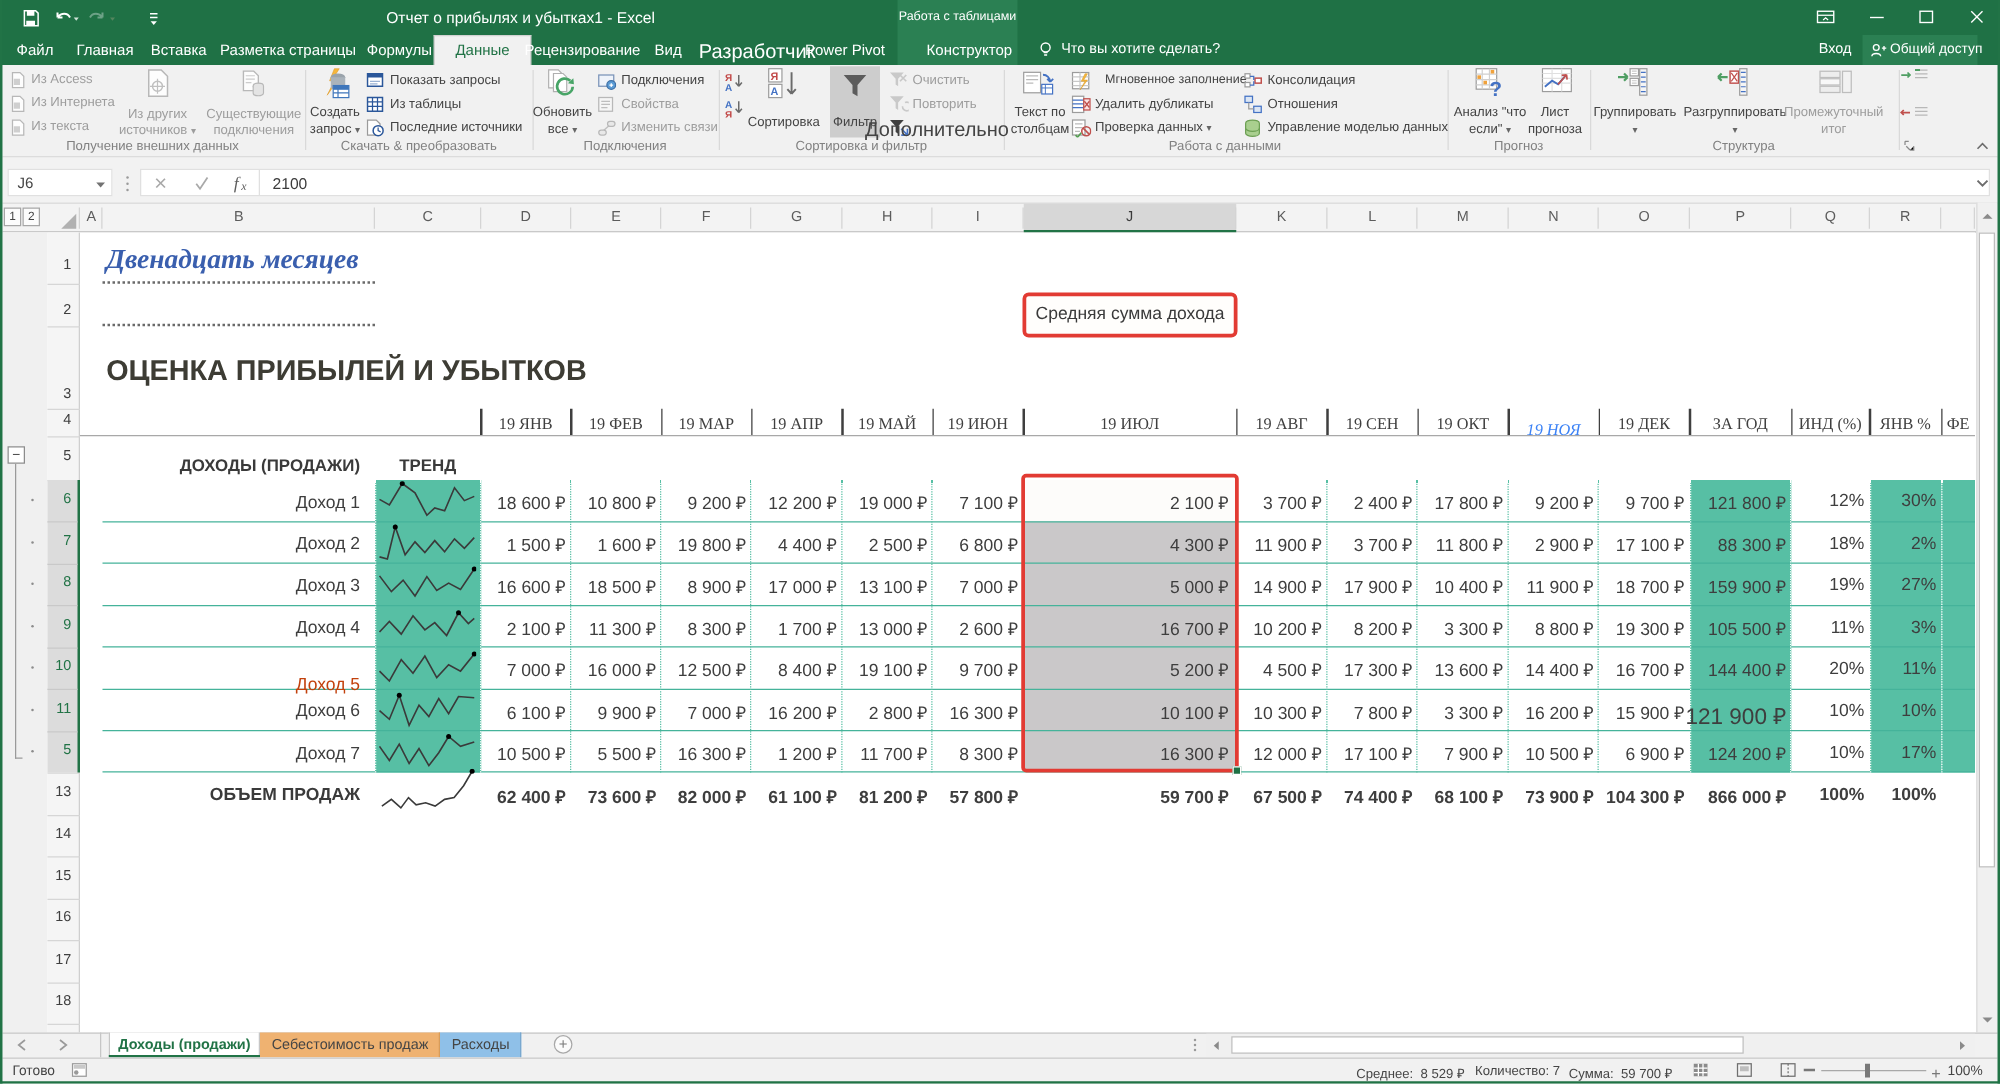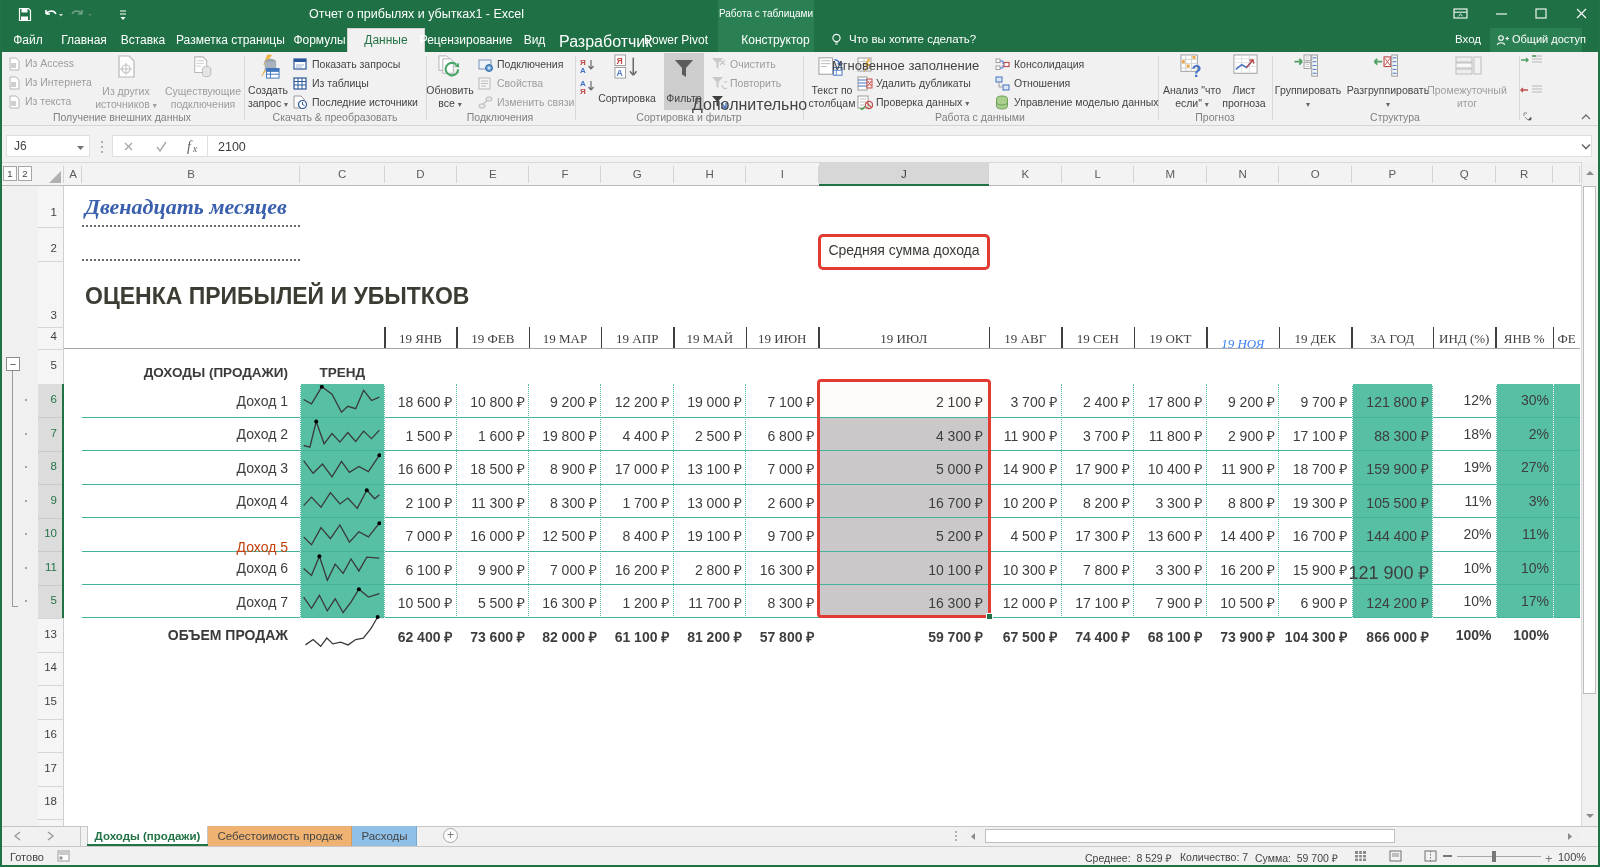--- a/index.html
+++ b/index.html
@@ -202,21 +202,21 @@
 <rect x="16" y="14" width="9" height="8" fill="#fff" stroke="#4472c4"></rect>
     <path d="M16 17 h9 M19 14 v8" stroke="#4472c4" stroke-width="0.8"></path>
   </svg>
 <div class="ab" style="left:762px;top:84px;width:140px;height:13px;color:#444444;font-size:10.5px;text-align:center;white-space:nowrap;">Текст по</div>
 <div class="ab" style="left:762px;top:97px;width:140px;height:13px;color:#444444;font-size:10.5px;text-align:center;white-space:nowrap;">столбцам</div>
 <svg class="ab" style="left:857px;top:57px;" width="16" height="15" viewBox="0 0 16 15">
     <rect x="1" y="1" width="13" height="13" fill="#fff" stroke="#9c9c9c"></rect>
     <path d="M1 4.5 h13 M1 8 h13 M1 11.5 h13 M7 1 v13" stroke="#c9c9c9"></path>
     <path d="M11 2 l-3 6 h3 l-4 7 l6-8 h-3 l3-5 z" fill="#f6b73c" stroke="#d89b28" stroke-width="0.4"></path>
   </svg>
-<div class="ab" style="left:832px;top:58px;height:13px;color:#444444;font-size:13px;white-space:nowrap;text-align:center;">Мгновенное заполнение</div>
+<div class="ab" style="left:884px;top:58px;height:13px;color:#444444;font-size:10px;white-space:nowrap;text-align:center;">Мгновенное заполнение</div>
 <svg class="ab" style="left:857px;top:76px;" width="16" height="15" viewBox="0 0 16 15">
     <rect x="1" y="1" width="9" height="13" fill="#fff" stroke="#9c9c9c"></rect>
     <path d="M1 4 h9 M1 7 h9 M1 10 h9" stroke="#4472c4"></path>
     <rect x="10" y="3" width="5" height="9" fill="#fbe3e3" stroke="#c0504d"></rect>
     <path d="M10.5 5 l4 5 M14.5 5 l-4 5" stroke="#c0504d"></path>
   </svg>
 <div class="ab" style="left:876px;top:77px;height:13px;color:#444444;font-size:10.5px;white-space:nowrap;">Удалить дубликаты</div>
 <svg class="ab" style="left:857px;top:95px;" width="16" height="15" viewBox="0 0 16 15">
     <rect x="1" y="1" width="10" height="12" fill="#fff" stroke="#9c9c9c"></rect>
     <path d="M3 4 h6 M3 7 h6 M3 10 h4" stroke="#bbb"></path>

